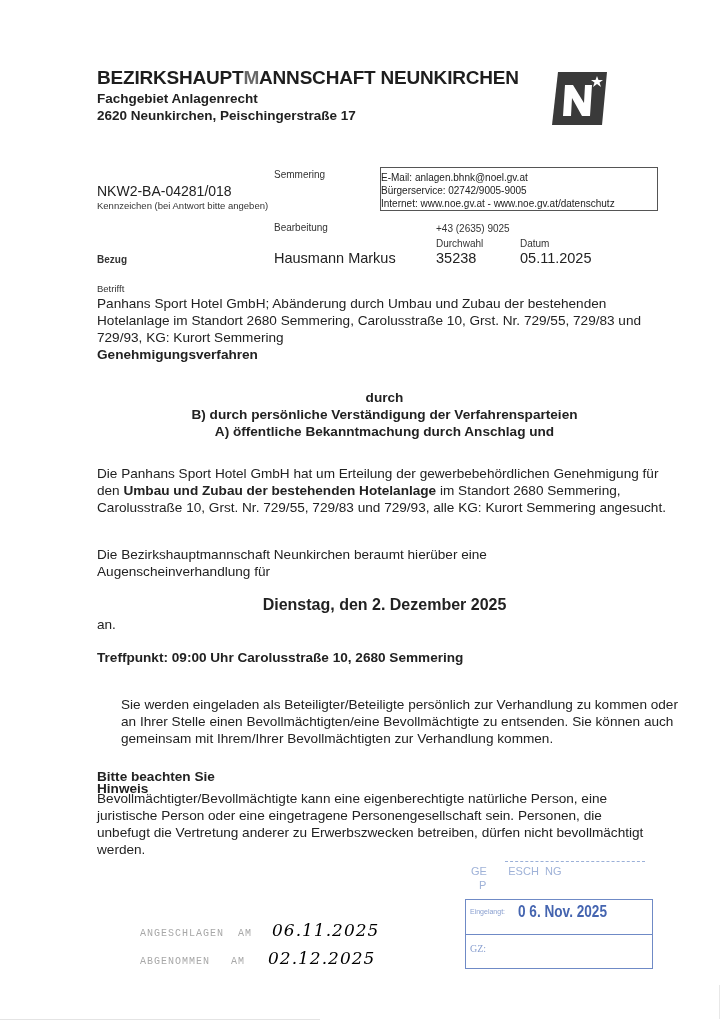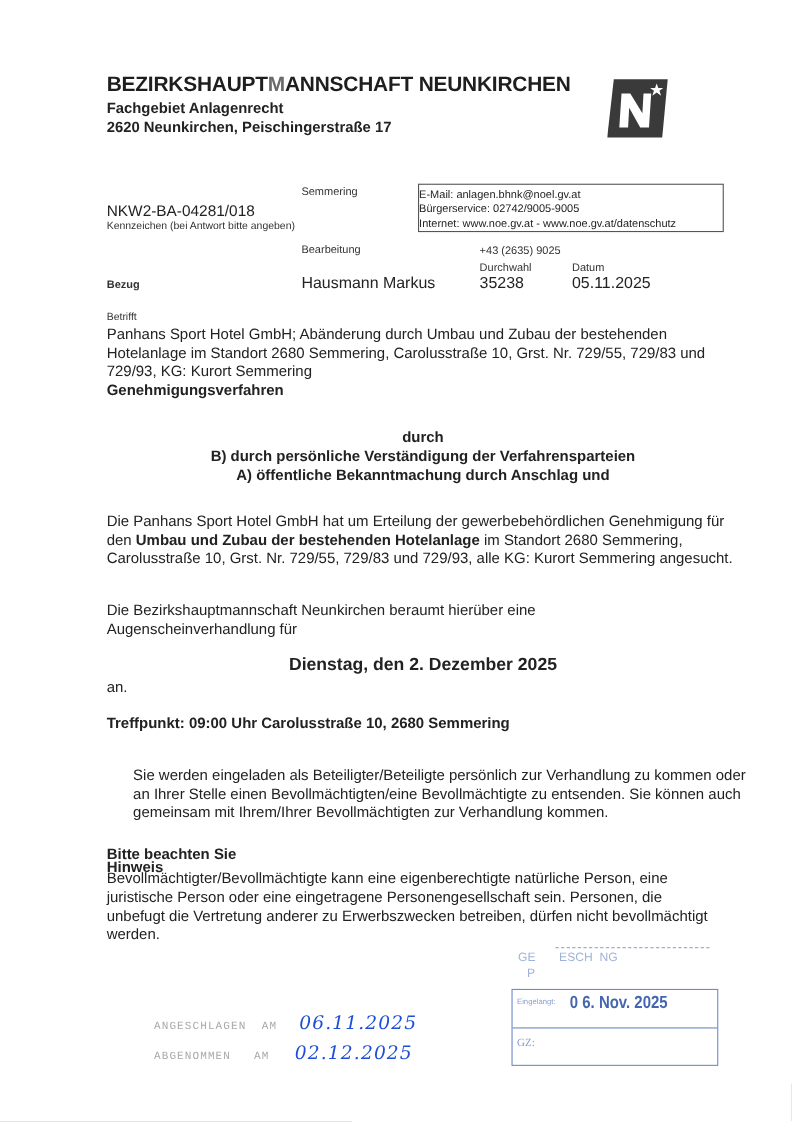--- a/index.html
+++ b/index.html
@@ -32,21 +32,21 @@
   .stamp .faint { position: absolute; font-size: 11px; color: #9fb2d8; }
   .stamp .box {
     position: absolute; left: 0; top: 42px; width: 188px; height: 70px;
     border: 1px solid #6f8ac6; box-sizing: border-box;
   }
   .stamp .row1 { position: absolute; left: 4px; top: 8px; font-size: 7px; color: #8aa0d0; }
   .stamp .date { position: absolute; left: 52px; top: 3px; font-size: 16px; font-weight: bold; color: #4565b0; transform: scaleX(0.85); transform-origin: left; }
   .stamp .sep { position: absolute; left: 0; top: 34px; width: 186px; border-top: 1px solid #6f8ac6; }
   .stamp .gz { position: absolute; left: 4px; top: 43px; font-size: 10px; color: #8aa0d0; font-family: Liberation Serif, serif; }
   .rubber { font-family: "Liberation Mono", monospace; font-size: 10px; color: #a8a8a8; letter-spacing: 1px; }
-  .hand { font-family: "DejaVu Serif", serif; font-style: italic; font-size: 17px; color: #1d4ed8; letter-spacing: 1px; }
+  .hand { font-family: "DejaVu Serif", serif; font-style: italic; font-size: 17px; color: #000000; letter-spacing: 1px; }
   .page-edge { left: 0; top: 1019px; width: 320px; border-top: 1px solid #e4e4e4; }
   .page-edge-r { left: 719px; top: 985px; height: 34px; border-left: 1px solid #e8e8e8; }
 </style>
 </head>
 <body>
 
 <div class="abs hdr-title"><span>BEZIRKSHAUPT</span><span class="gray">M</span><span>ANNSCHAFT NEUNKIRCHEN</span></div>
 <div class="abs hdr-sub" style="top:91px;">Fachgebiet Anlagenrecht</div>
 <div class="abs hdr-sub" style="top:108px;">2620 Neunkirchen, Peischingerstraße 17</div>
 

